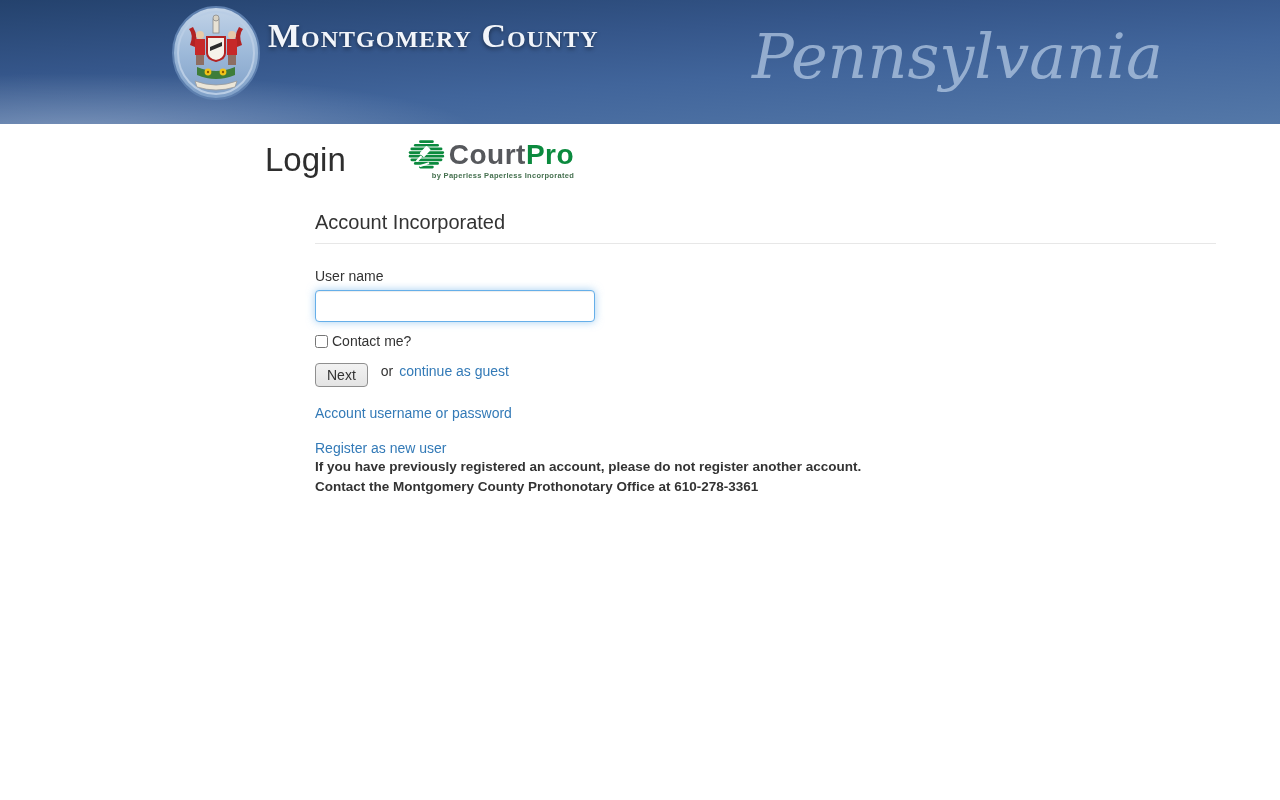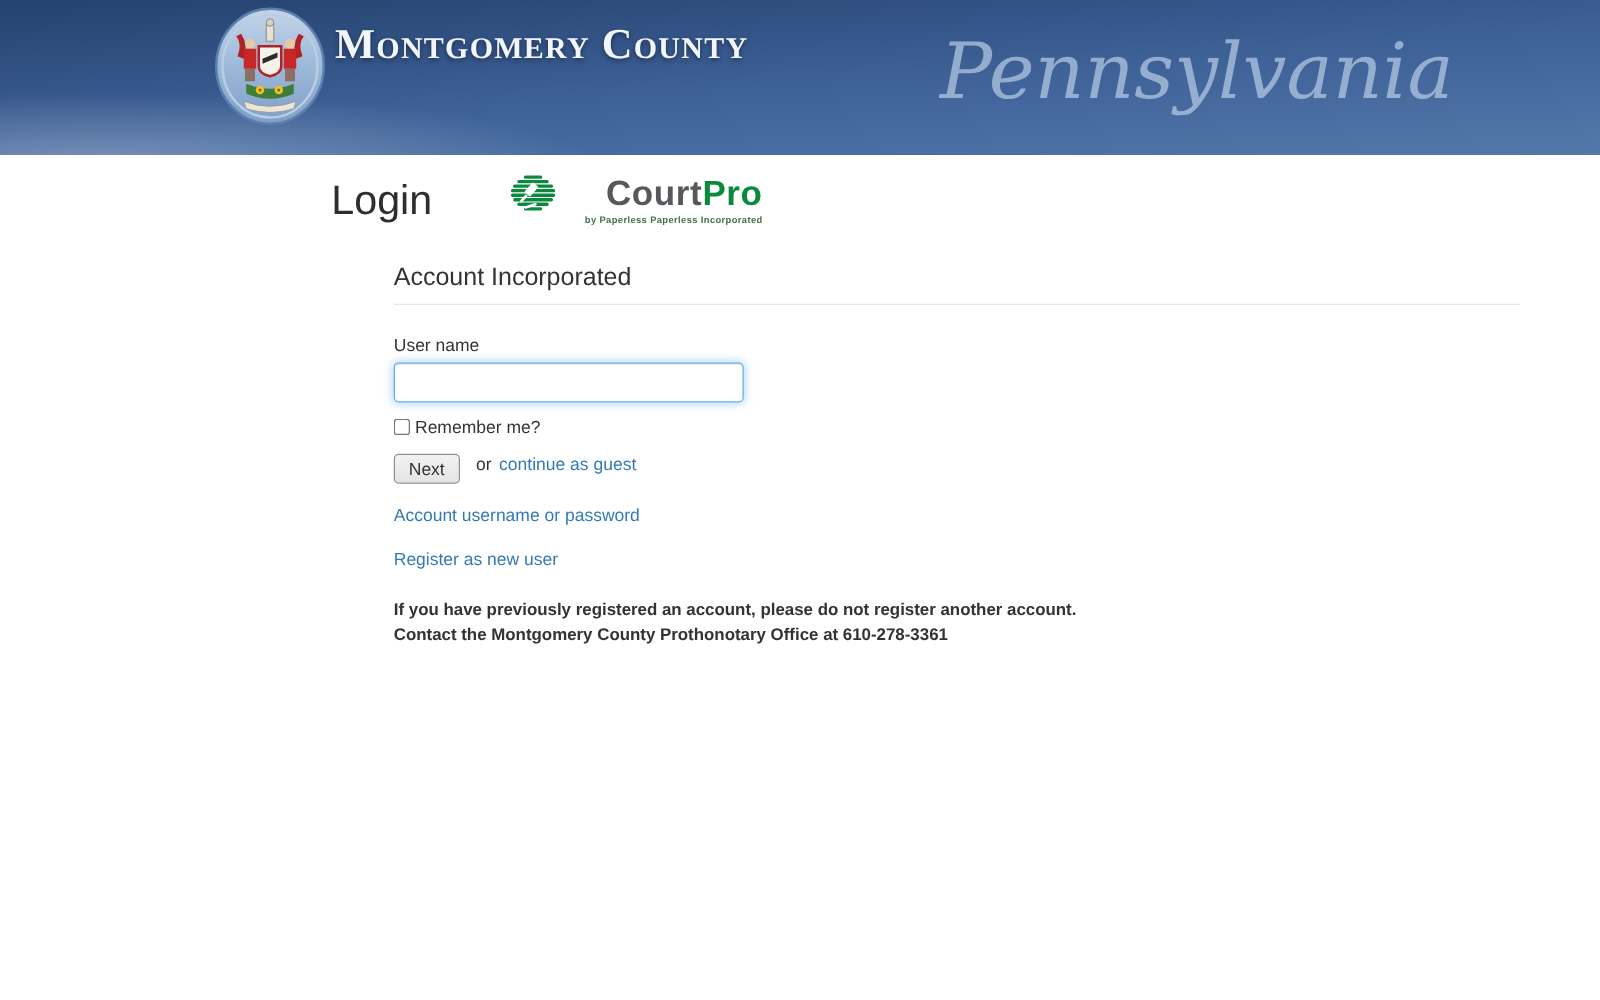--- a/index.html
+++ b/index.html
@@ -78,21 +78,20 @@
   .courtpro-logo {
     margin-left: 61px;
     margin-top: 7px;
     display: inline-flex;
     flex-direction: column;
     align-items: flex-start;
   }
   .courtpro-main {
     display: flex;
     align-items: center;
-    gap: 36px;
   }
   .courtpro-icon { width: 38px; height: 32px; margin-right: 4px; }
   .courtpro-word {
     font-size: 28px;
     font-weight: bold;
     letter-spacing: 0.5px;
     line-height: 30px;
   }
   .courtpro-word .court { color: #56585c; }
   .courtpro-word .pro   { color: #0b8a3e; }
@@ -167,21 +166,20 @@
   .or-text { margin-left: 13px; color: #333; }
   a.link {
     color: #337ab7;
     text-decoration: none;
     font-size: 14px;
     cursor: pointer;
   }
   .guest-link { margin-left: 6px; }
   .link-line { margin-top: 17px; }
   .notice {
-    margin-top: 21px;
     font-size: 13.5px;
     font-weight: bold;
     color: #333;
     line-height: 20px;
   }
 </style>
 </head>
 <body>
 
 <div class="site-header">
@@ -252,21 +250,21 @@
 </div>
 
 <div class="form-area">
   <h2 class="section-title">Account Incorporated</h2>
 
   <label class="field-label">User name</label>
   <input type="text" class="username-input" value="" style="">
 
   <div class="remember-row">
     <input type="checkbox" style="">
-    <span>Remember me?</span>
+    <span>Contact me?</span>
   </div>
 
   <div class="action-row">
     <button class="next-button">Next</button>
     <span class="or-text">or</span>
     <a class="link guest-link">continue as guest</a>
   </div>
 
   <div class="link-line">
     <a class="link">Account username or password</a>

